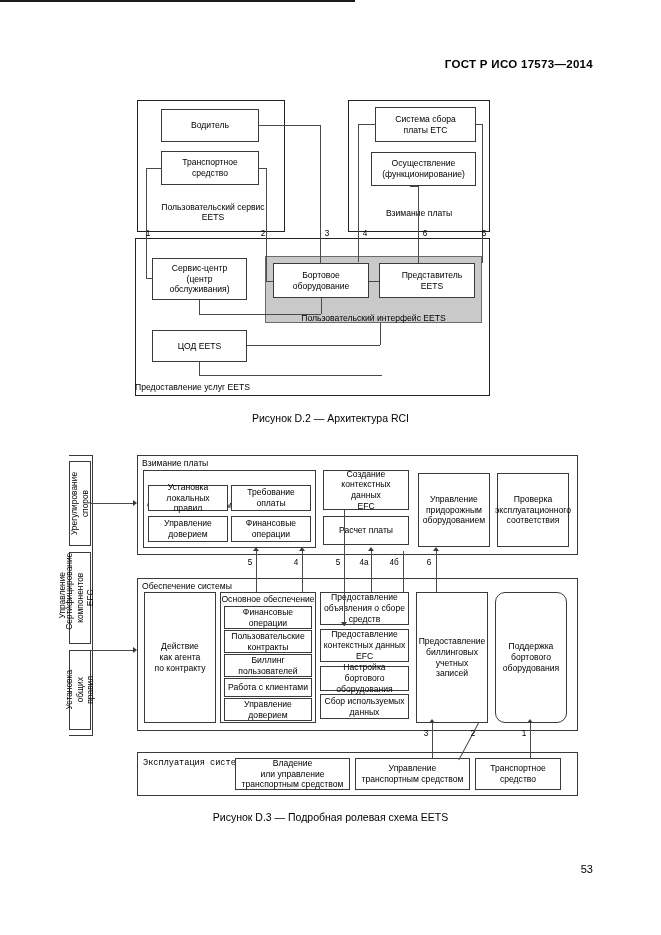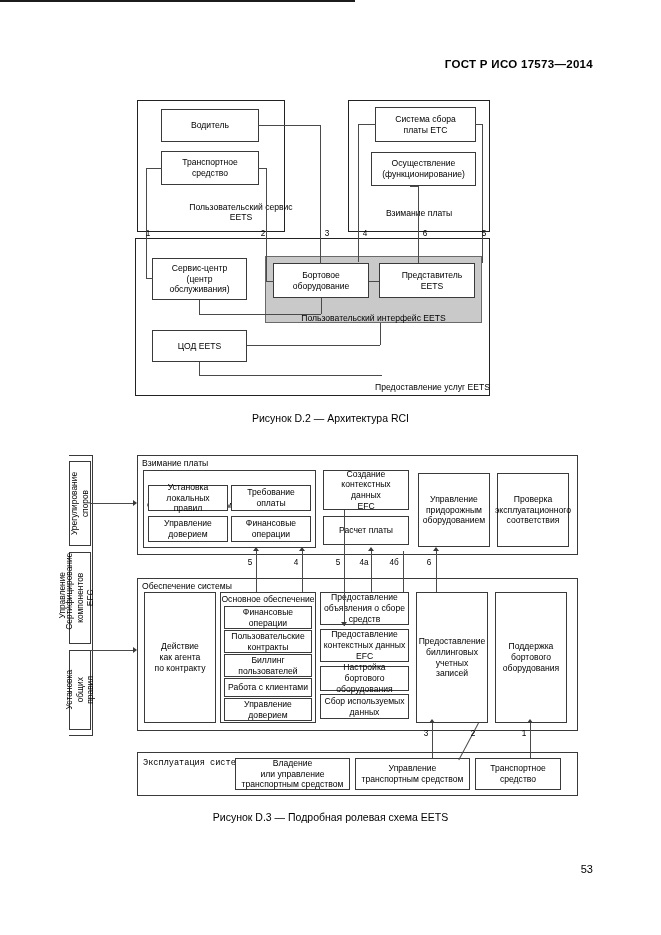--- a/index.html
+++ b/index.html
@@ -83,37 +83,37 @@
   .multiline{white-space:pre-line;}
 </style>
 </head>
 <body>
 
 <div id="doc-header">ГОСТ Р ИСО 17573—2014</div>
 
 <div id="figure-d2">
 
   <div class="group thick" style="left:137px;top:100px;width:148px;height:132px;"></div>
-  <div class="group-label multiline" style="left:148px;top:202px;width:130px;text-align:center;margin-left:28px;">Пользовательский сервис
+  <div class="group-label multiline" style="left:148px;top:202px;width:130px;text-align:center;">Пользовательский сервис
 EETS</div>
 
   <div class="box" style="left:161px;top:109px;width:98px;height:33px;">Водитель</div>
   <div class="box multiline" style="left:161px;top:151px;width:98px;height:34px;">Транспортное
 средство</div>
 
   <div class="group thick" style="left:348px;top:100px;width:142px;height:132px;"></div>
   <div class="group-label multiline" style="left:358px;top:208px;width:122px;text-align:center;">Взимание платы</div>
 
   <div class="box multiline" style="left:375px;top:107px;width:101px;height:35px;">Система сбора
 платы ETC</div>
   <div class="box multiline" style="left:371px;top:152px;width:105px;height:34px;">Осуществление
 (функционирование)</div>
 
   <div class="group thick" style="left:135px;top:238px;width:355px;height:158px;"></div>
-  <div class="group-label" style="left:135px;top:382px;width:355px;text-align:right;">Предоставление услуг EETS</div>
+  <div class="group-label" style="left:135px;top:382px;width:355px;text-align:left;">Предоставление услуг EETS</div>
 
   <div class="shade" style="position:absolute;left:265px;top:256px;width:217px;height:67px;border:1px solid #6a6a6a;box-sizing:border-box;"></div>
   <div class="group-label" style="left:265px;top:313px;width:217px;text-align:center;">Пользовательский интерфейс EETS</div>
 
   <div class="box multiline" style="left:152px;top:258px;width:95px;height:42px;">Сервис-центр
 (центр
 обслуживания)</div>
   <div class="box multiline" style="left:273px;top:263px;width:96px;height:35px;">Бортовое
 оборудование</div>
   <div class="box multiline" style="left:379px;top:263px;width:96px;height:35px;padding-left:12px;">Представитель
@@ -238,21 +238,21 @@
   <div class="box multiline" style="left:320px;top:629px;width:89px;height:33px;">Предоставление
 контекстных данных
 EFC</div>
   <div class="box multiline" style="left:320px;top:666px;width:89px;height:25px;">Настройка бортового
 оборудования</div>
   <div class="box multiline" style="left:320px;top:694px;width:89px;height:25px;">Сбор используемых
 данных</div>
   <div class="box multiline" style="left:416px;top:592px;width:72px;height:131px;">Предоставление
 биллинговых
 учетных записей</div>
-  <div class="box multiline" style="left:495px;top:592px;width:72px;height:131px;">Поддержка
+  <div class="box multiline" style="left:495px;top:592px;width:72px;height:131px;border-radius:10px;">Поддержка
 бортового
 оборудования</div>
 
   <div class="line vl" style="left:256px;top:551px;height:41px;"></div>
   <div class="arrow-up" style="left:253px;top:547px;"></div>
   <div class="num" style="left:243px;top:558px;">5</div>
 
   <div class="line vl" style="left:302px;top:551px;height:41px;"></div>
   <div class="arrow-up" style="left:299px;top:547px;"></div>
   <div class="num" style="left:289px;top:558px;">4</div>

